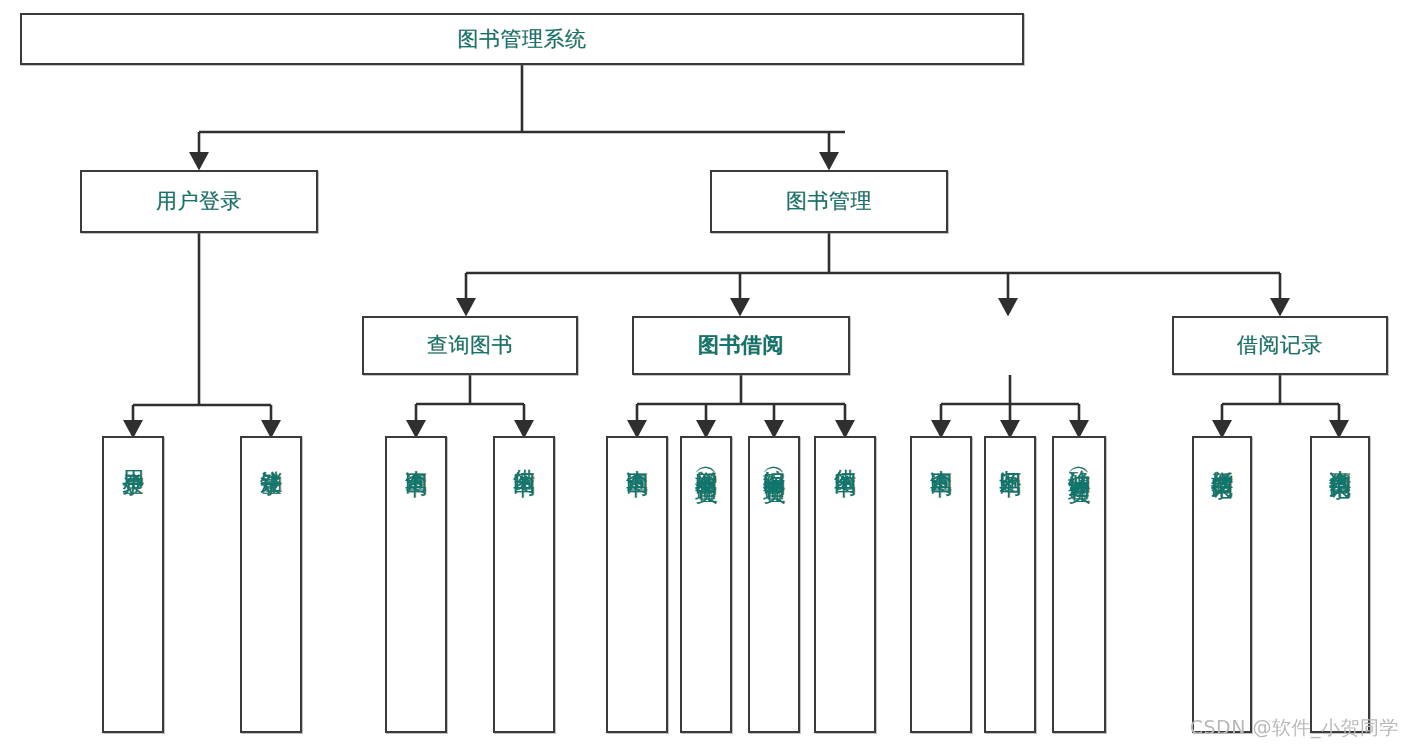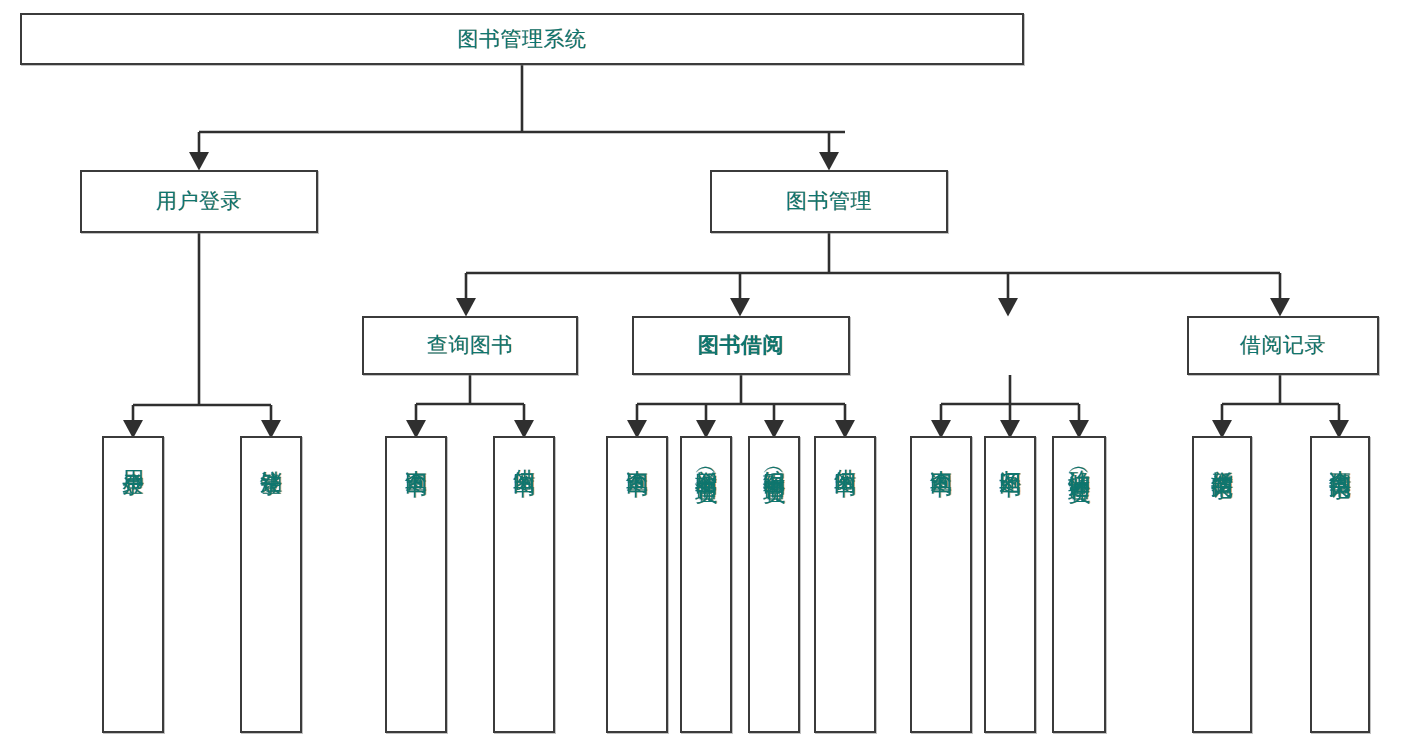--- a/index.html
+++ b/index.html
@@ -125,21 +125,21 @@
   <div class="node" style="left:710px;top:170px;width:238px;height:63px;">
     <span class="label">图书管理</span>
   </div>
 
   <div class="node" style="left:362px;top:316px;width:216px;height:59px;">
     <span class="label">查询图书</span>
   </div>
   <div class="node" style="left:632px;top:316px;width:218px;height:59px;font-weight:bold;">
     <span class="label">图书借阅</span>
   </div>
-  <div class="node" style="left:1172px;top:316px;width:192px;height:59px;margin-left:15px;">
+  <div class="node" style="left:1172px;top:316px;width:216px;height:59px;">
     <span class="label">借阅记录</span>
   </div>
 
   <div class="node leaf" style="left:102px;top:436px;width:62px;height:297px;">
     <span class="label">用户登录</span>
   </div>
   <div class="node leaf" style="left:240px;top:436px;width:62px;height:297px;">
     <span class="label">注销登录</span>
   </div>
 
@@ -173,14 +173,15 @@
     <span class="label">确认归还（管理员）</span>
   </div>
 
   <div class="node leaf" style="left:1192px;top:436px;width:60px;height:297px;">
     <span class="label">新增借阅记录</span>
   </div>
   <div class="node leaf" style="left:1310px;top:436px;width:60px;height:297px;">
     <span class="label">查询借阅记录</span>
   </div>
 
+  <div class="watermark">CSDN @软件_小贺同学</div>
 
 </div>
 
 </body></html>

